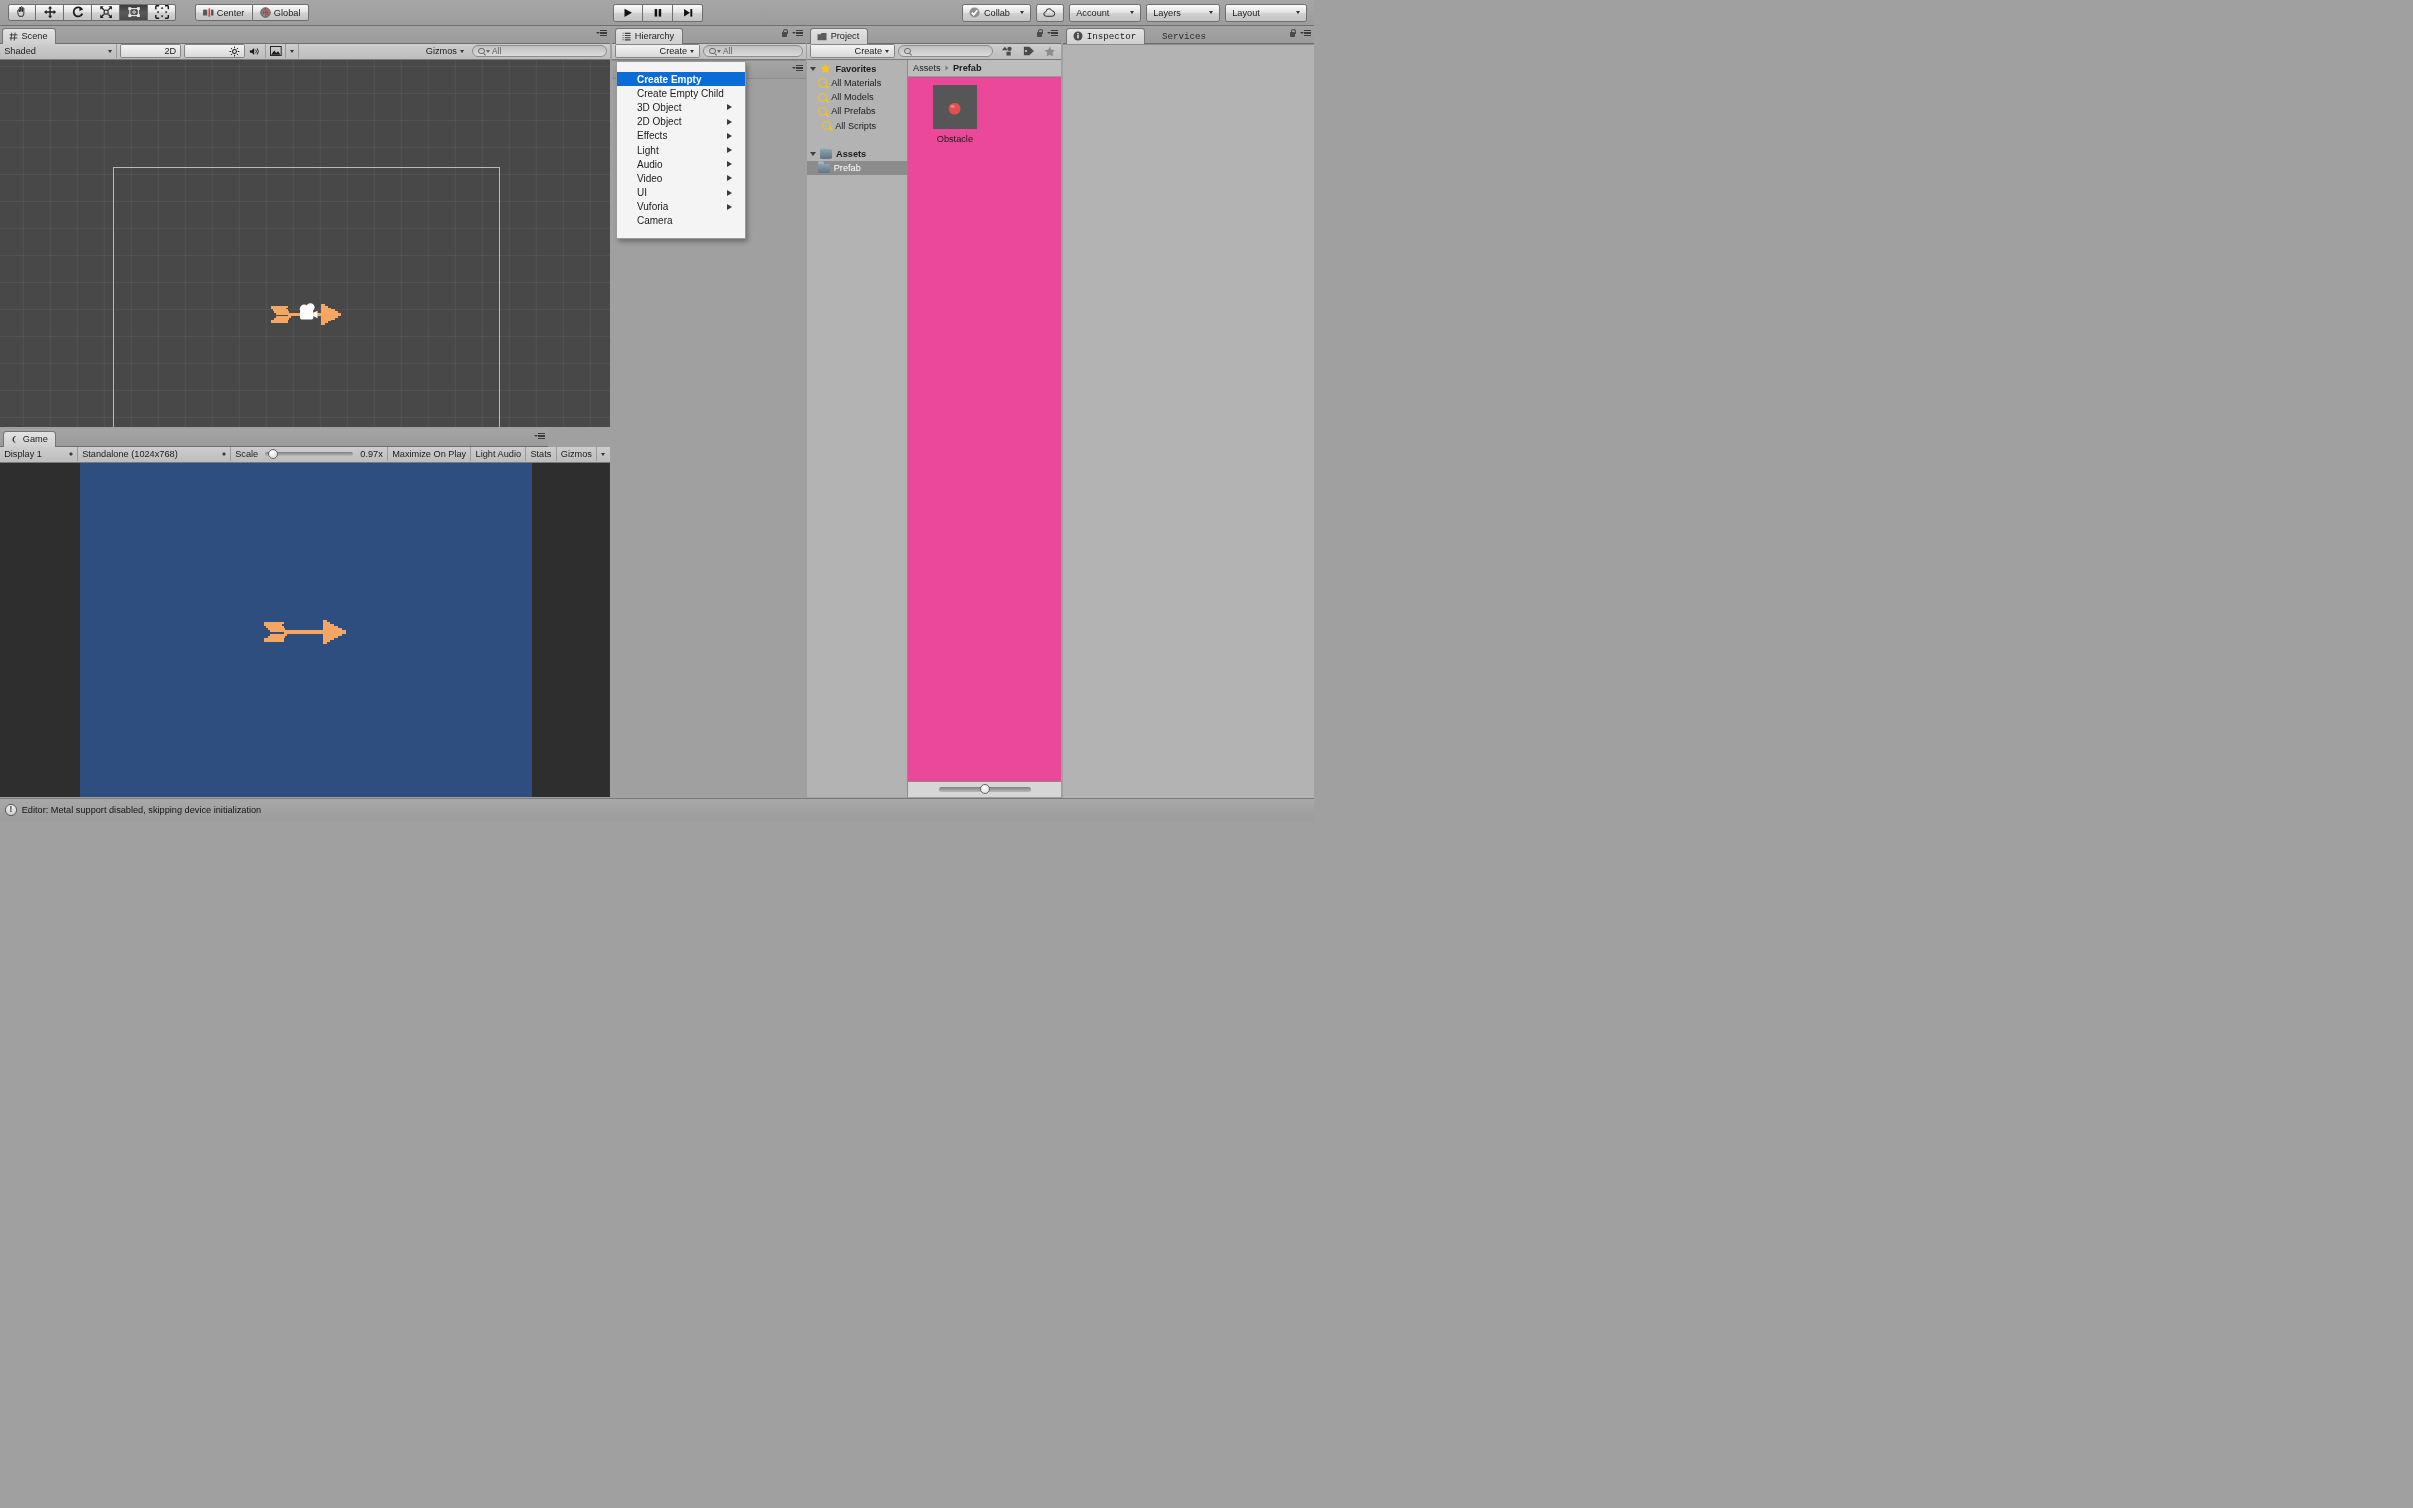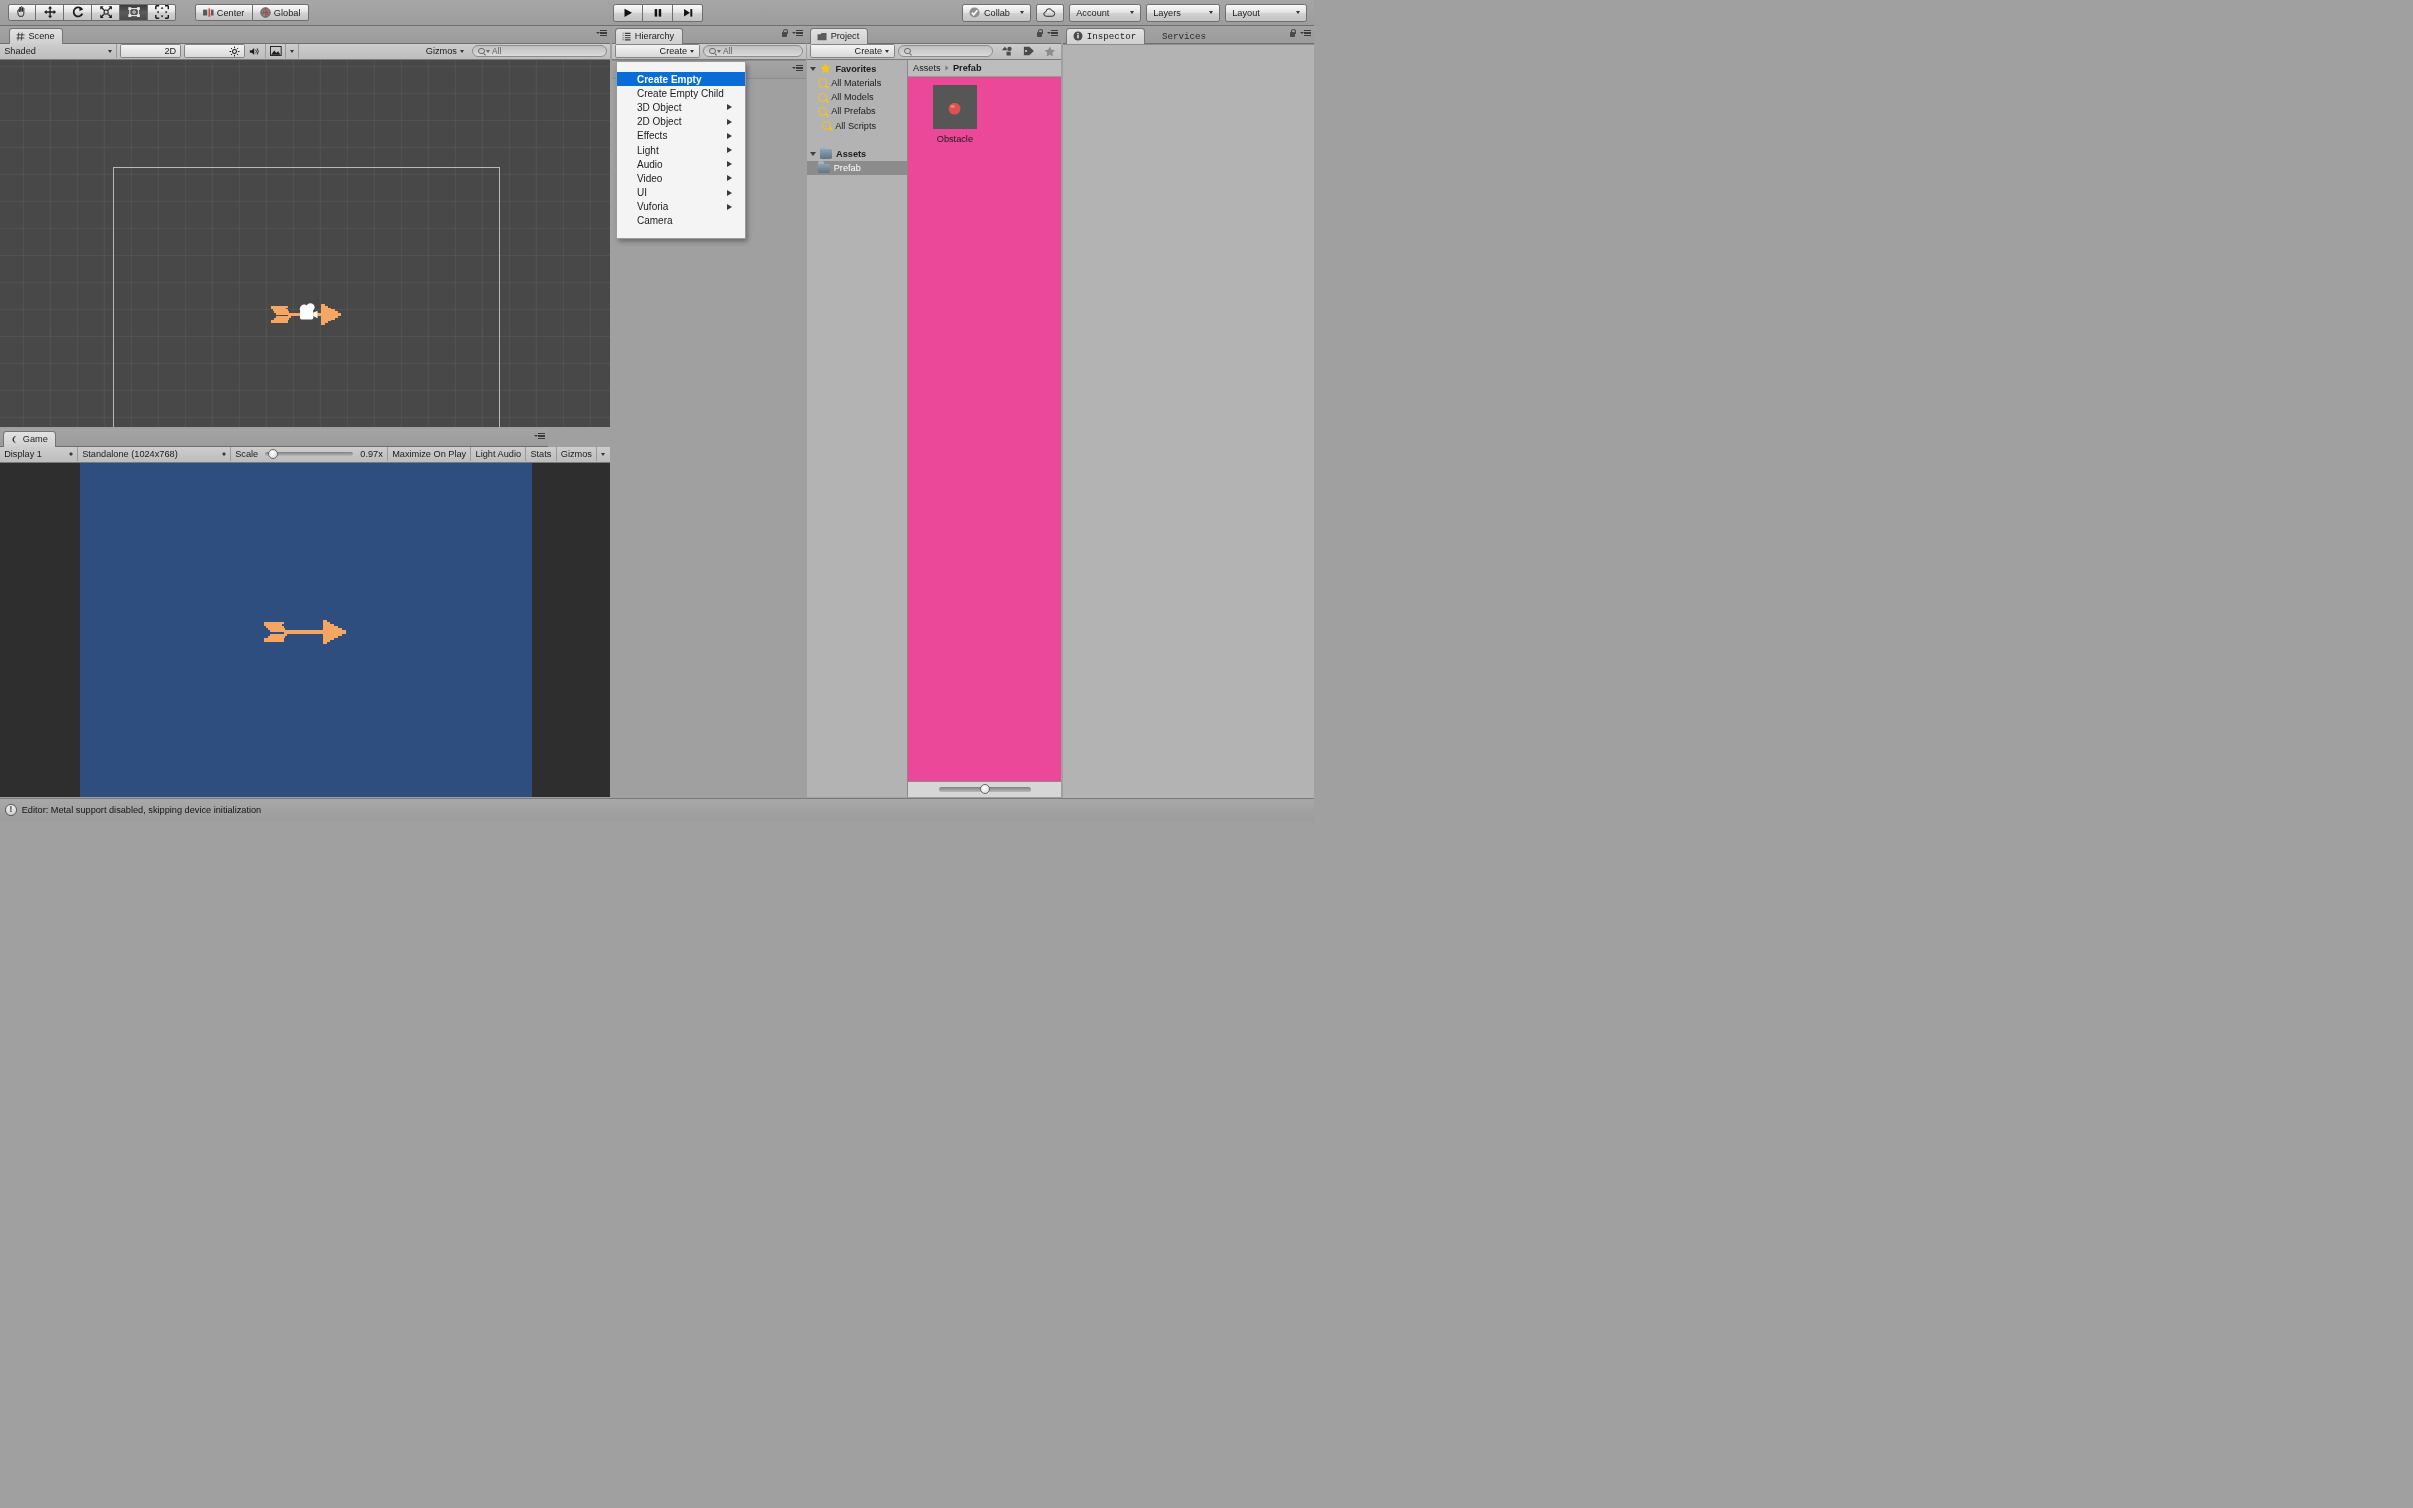--- a/index.html
+++ b/index.html
@@ -405,21 +405,21 @@
     </div>
     <div class="rbtn" id="btn-layout">
       <span>Layout</span>
       <span class="caret"></span>
     </div>
   </div>
 </div>
 
 <div class="panel" id="scene-panel">
   <div class="tabbar">
-    <div class="tab" style="left:9px">
+    <div class="tab" style="left:2px">
       <svg class="icon-svg" width="9.2" height="9.2" viewBox="0 0 11 11">
         <path d="M3.3 0.8 L2.3 10.2 M7.3 0.8 L6.3 10.2 M0.8 3.4 H10.2 M0.6 7.2 H10" stroke="#3a3a3a" stroke-width="1.1" fill="none"></path>
       </svg>
       <span>Scene</span>
     </div>
     <div class="tab-icons">
       <div class="burger">
           <span class="bcaret"></span>
           <span class="blines"></span>
         </div>

